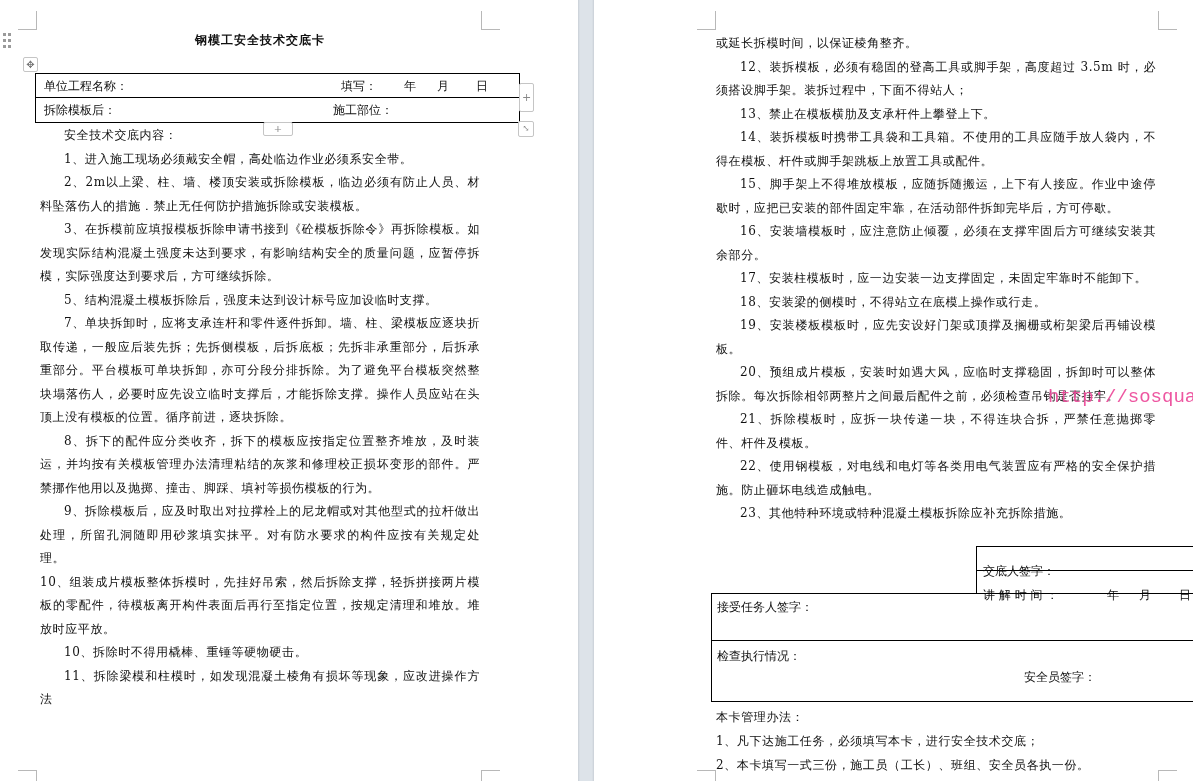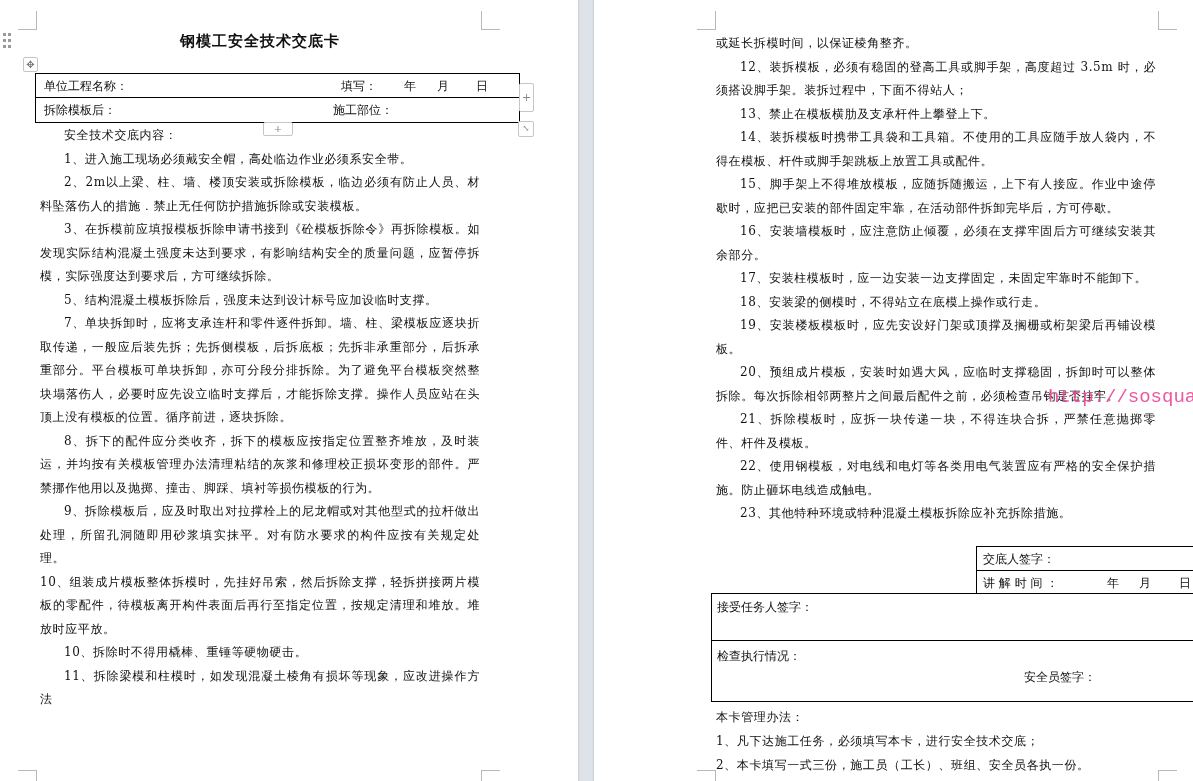--- a/index.html
+++ b/index.html
@@ -17,21 +17,21 @@
     background: linear-gradient(to right, #c9cfd6 0, #dde3e9 2px, #dde3e9 14px, #c9cfd6 16px);
   }
   .corner { position: absolute; width: 18px; height: 18px; border-color: #b8b8b8; border-style: solid; border-width: 0; }
   .c-tl { border-right-width: 1px; border-bottom-width: 1px; }
   .c-tr { border-left-width: 1px; border-bottom-width: 1px; }
   .c-bl { border-right-width: 1px; border-top-width: 1px; }
   .c-br { border-left-width: 1px; border-top-width: 1px; }
 
   .title {
     position: absolute; left: 0; width: 520px; top: 32px; text-align: center;
-    font-size: 15px; font-weight: bold; letter-spacing: 1px;
+    font-size: 12px; font-weight: bold; letter-spacing: 1px;
     font-family: "DejaVu Serif", serif;
   }
   .drag-dots { position: absolute; left: 3px; top: 33px; width: 10px; height: 16px; }
   .drag-dots i { position: absolute; width: 3px; height: 3px; background: #9a9a9a; }
   .tbl-move {
     position: absolute; left: 23px; top: 57px; width: 13px; height: 13px;
     border: 1px solid #c5c5c5; border-radius: 2px; background: #fff;
     font-size: 10px; line-height: 13px; text-align: center; color: #777;
   }
   .info-table {
@@ -60,21 +60,21 @@
   .body-text { position: absolute; font-size: 12px; line-height: 23.5px; text-align: justify; letter-spacing: 0.6px; }
   #left-body { left: 40px; top: 124px; width: 440px; }
   #right-body { left: 94px; top: 32px; width: 440px; }
   .para { margin: 0; text-indent: 24px; }
   .para.noindent { text-indent: 0; }
 
   .sig-box { position: absolute; border: 1.5px solid #000; font-size: 12px; box-sizing: border-box; }
   .sig-top { left: 354px; top: 546px; width: 221px; height: 48px; }
   .sig-top .r1 { height: 24px; border-bottom: 1.5px solid #000; position: relative; box-sizing: border-box; }
   .sig-top .r2 { height: 22px; position: relative; }
-  .sig-top span { position: absolute; top: 4px; white-space: pre; }
+  .sig-top span { position: absolute; top: 16px; white-space: pre; }
   .sig-main { left: 89px; top: 593px; width: 486px; height: 109px; }
   .sig-main .r1 { height: 47px; border-bottom: 1.5px solid #000; position: relative; box-sizing: border-box; text-align: right; }
   .sig-main .r2 { height: 60px; position: relative; }
   .sig-main span { position: absolute; white-space: pre; }
 
   .mgmt { position: absolute; left: 94px; top: 705px; width: 440px; font-size: 12px; line-height: 24px; letter-spacing: 0.6px; }
   .mgmt p { margin: 0; }
 
   .watermark {
     position: absolute; left: 426px; top: 386px; color: #ec4899;

